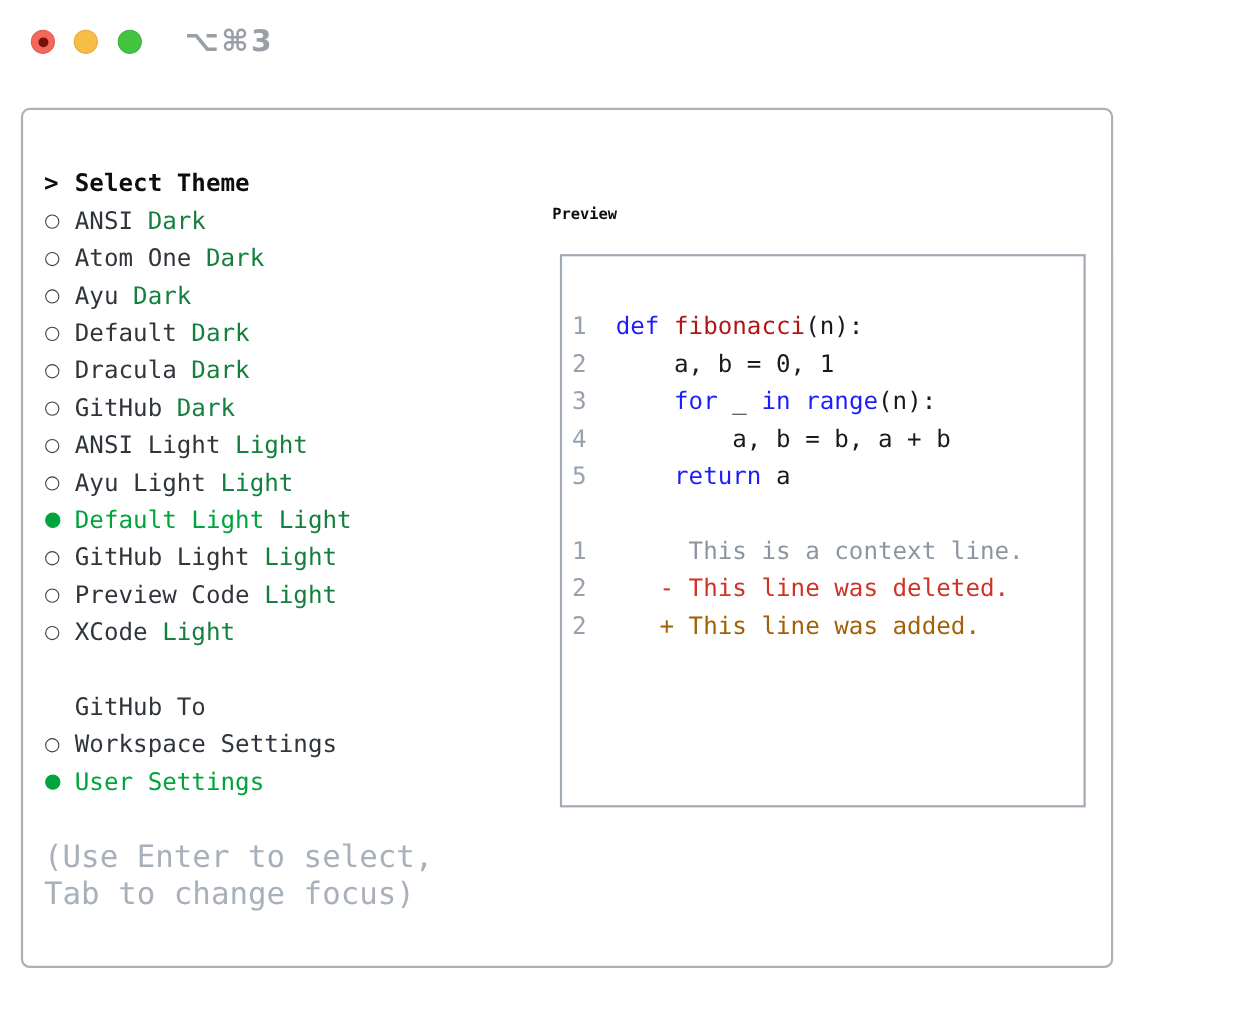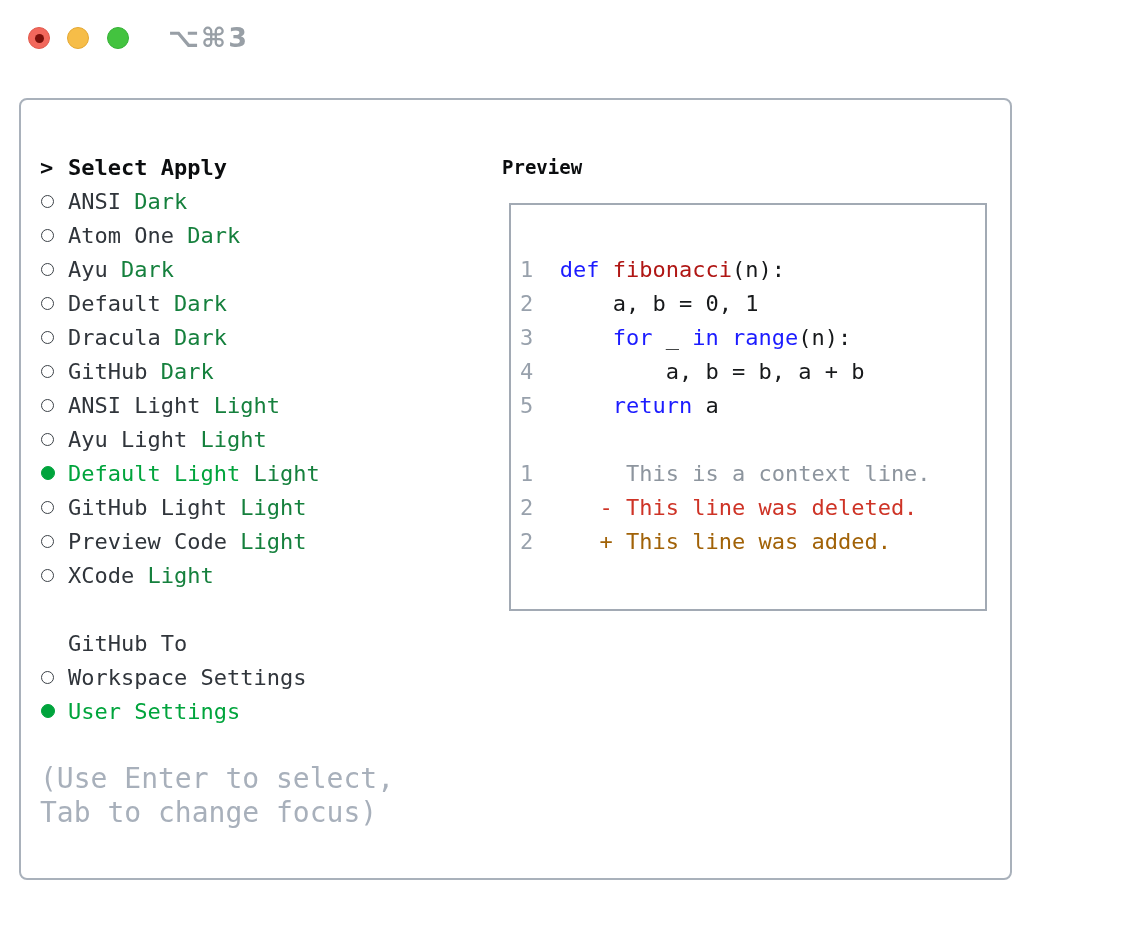--- a/index.html
+++ b/index.html
@@ -38,24 +38,24 @@
   .row .name { color: #30353b; }
   .row.hdr .name { font-weight: bold; color: #0b0d0f; }
   .row .name.sel-green { color: #00a43c; }
   .row .variant { color: #15803d; }
   .spacer { height: 34px; }
   .apply-hdr { color: #101215; }
   .hint { margin-top: 34px; width: 420px; font-size: 28px; line-height: 34px;
     color: #a8b0bb; white-space: normal; }
   
   .right-col { position: absolute; left: 481px; top: 50px; }
-  .preview-title { height: 34px; line-height: 34px; font-size: 19px;
-    font-weight: bold; color: #0b0d0f; }
+  .preview-title { height: 34px; line-height: 34px; font-size: 14px;
+    font-weight: bold; color: #0b0d0f; margin-top: 28px; }
   .preview-box {
-    margin-left: 7px; margin-top: 19px; width: 478px; height: 408px;
+    margin-left: 7px; margin-top: 19px; width: 478px; height: 503px;
     border: 2px solid #a2aab4; background: #ffffff; overflow: hidden;
   }
   .code { padding: 48px 0 0 9px; font-size: 22px; }
   .code-line { height: 34px; line-height: 34px; white-space: pre; }
   .ln    { color: #98a1ac; }
   .plain { color: #17191b; }
   .kw    { color: #1c1cff; }
   .fn    { color: #b01614; }
   .ctx   { color: #8d959e; }
   .del   { color: #ce3326; }
@@ -73,21 +73,21 @@
     <div class="dot dot-yellow"></div>
     <div class="dot dot-green"></div>
     <div class="shortcut">⌥⌘3</div>
   </div>
 
   <div class="panel">
 
     <div class="left-col">
       <div class="row hdr">
         <span class="marker"><span class="prompt">&gt;</span></span>
-        <span class="name">Select Apply</span>
+        <span class="name">Select Theme</span>
       </div>
 
       <div id="theme-list">
           <div class="row"><span class="marker"><span class="radio"></span></span><span class="name">ANSI</span><span class="variant"> Dark</span></div>
           <div class="row"><span class="marker"><span class="radio"></span></span><span class="name">Atom One</span><span class="variant"> Dark</span></div>
           <div class="row"><span class="marker"><span class="radio"></span></span><span class="name">Ayu</span><span class="variant"> Dark</span></div>
           <div class="row"><span class="marker"><span class="radio"></span></span><span class="name">Default</span><span class="variant"> Dark</span></div>
           <div class="row"><span class="marker"><span class="radio"></span></span><span class="name">Dracula</span><span class="variant"> Dark</span></div>
           <div class="row"><span class="marker"><span class="radio"></span></span><span class="name">GitHub</span><span class="variant"> Dark</span></div>
           <div class="row"><span class="marker"><span class="radio"></span></span><span class="name">ANSI Light</span><span class="variant"> Light</span></div>

